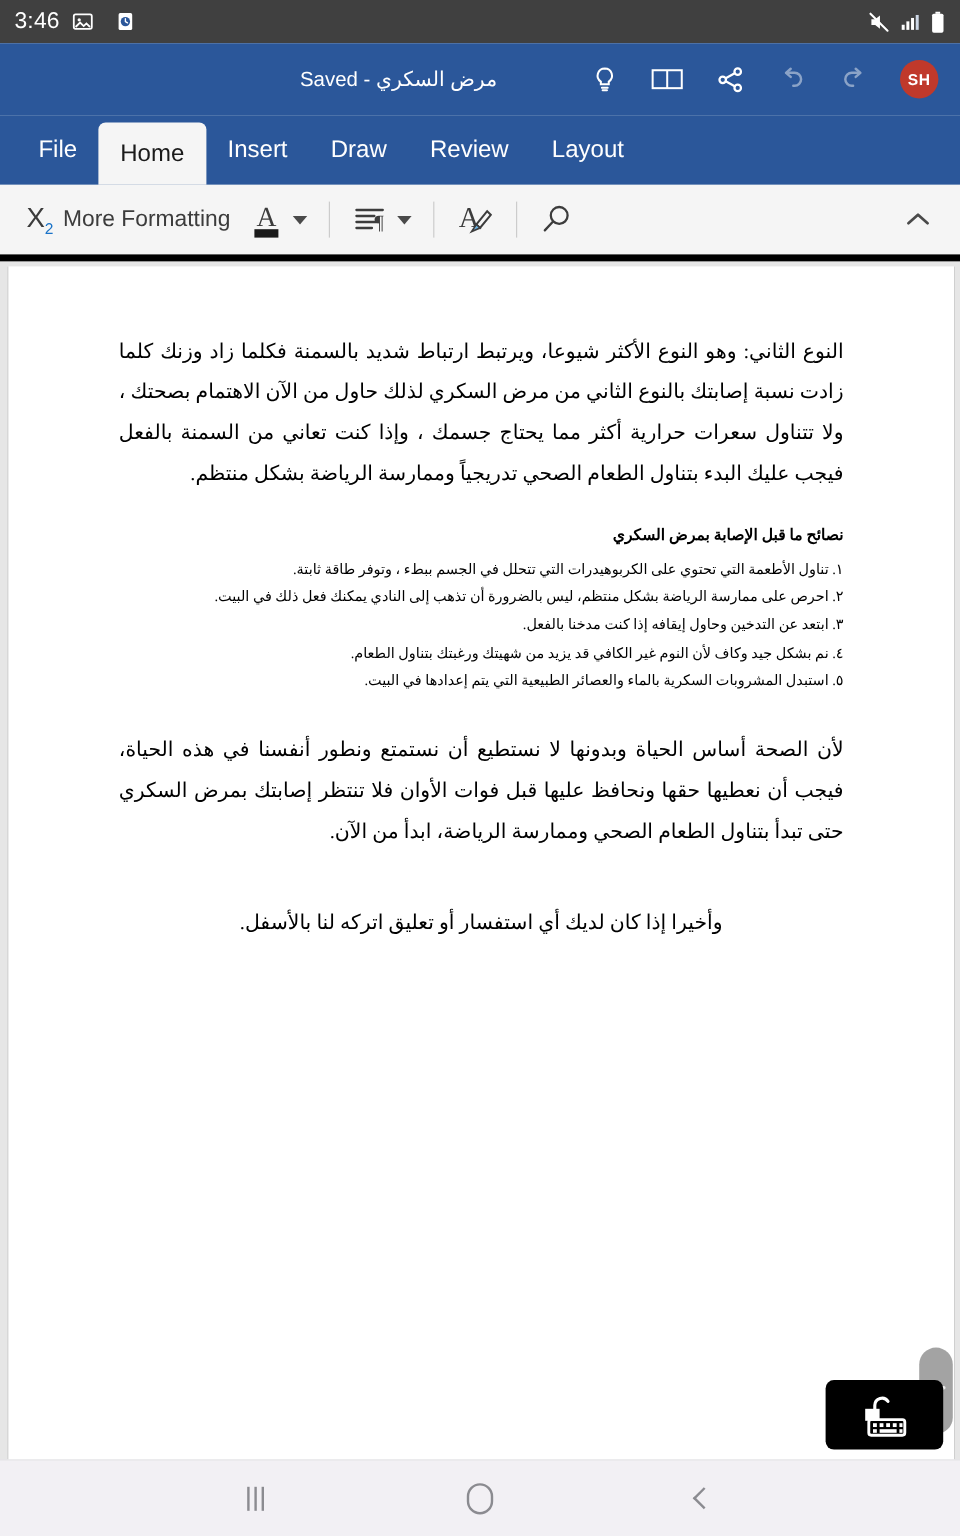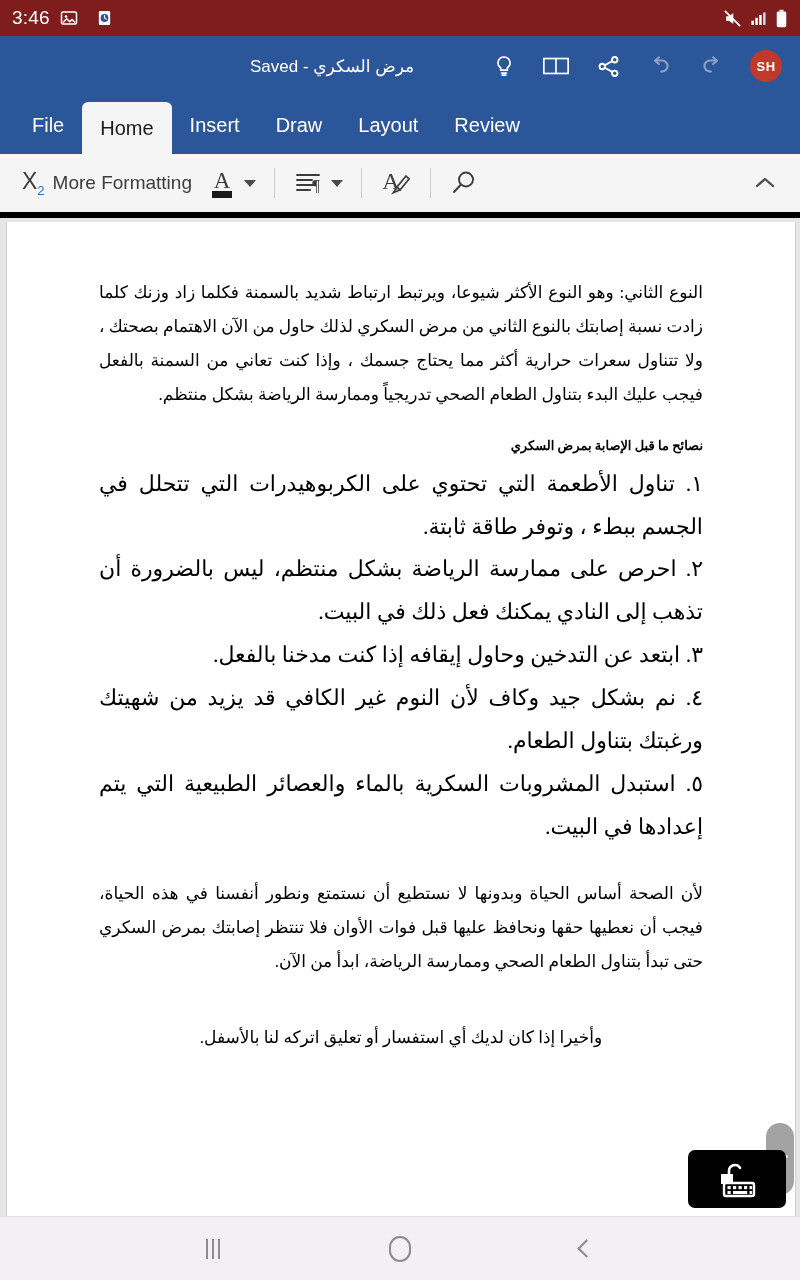--- a/index.html
+++ b/index.html
@@ -6,21 +6,21 @@
   html, body {
     width: 800px; height: 1280px;
     font-family: "Liberation Sans", sans-serif;
     background: #ffffff;
     overflow: hidden;
   }
   .screen { position: relative; width: 800px; height: 1280px; display: flex; flex-direction: column; }
 
   
   .status-bar {
-    height: 36px; background: #7f1d1d; color: #ffffff;
+    height: 36px; background: #404040; color: #ffffff;
     display: flex; align-items: center; padding: 7px 12px; flex: 0 0 36px;
   }
   .status-time { font-size: 19px; letter-spacing: .2px; }
   .status-icons-left { display: flex; align-items: center; gap: 18px; margin-left: 10px; }
   .status-spacer { flex: 1; }
   .status-icons-right { display: flex; align-items: center; gap: 7px; }
   .ic { display: inline-flex; align-items: center; justify-content: center; }
 
   
   .title-bar {
@@ -80,21 +80,21 @@
   }
   .para {
     font-size: 17px; line-height: 2.0; text-align: justify;
     text-align-last: right; margin-bottom: 22px;
   }
   .heading {
     font-size: 13px; font-weight: bold; line-height: 1.9;
     margin-bottom: 4px; text-align: right;
   }
   .list { list-style: none; }
-  .list li { font-size: 22px; line-height: 1.95; text-align: justify; text-align-last: right; }
+  .list li { font-size: 12px; line-height: 1.95; text-align: justify; text-align-last: right; }
   .closing { font-size: 17px; line-height: 2.0; text-align: center; margin-top: 42px; }
 
   
   .scroll-thumb {
     position: absolute; right: 6px; top: 905px; width: 28px; height: 72px;
     background: #9a9a9a; border-radius: 14px; opacity: .9;
   }
   .scroll-thumb::after {
     content: ""; position: absolute; left: 6px; right: 6px; top: 32px;
     height: 3px; background: #e8e8e8; border-radius: 2px;
@@ -208,22 +208,22 @@
       </span>
       <span class="avatar">SH</span>
     </div>
   </div>
 
   <div class="tab-bar">
     <div class="tab">File</div>
     <div class="tab active">Home</div>
     <div class="tab">Insert</div>
     <div class="tab">Draw</div>
+    <div class="tab">Review</div>
     <div class="tab">Layout</div>
-    <div class="tab">Review</div>
   </div>
 
   <div class="ribbon">
     <div class="rb-item">
       <span class="xglyph"><span>X</span><span class="sub2">2</span></span>
       <span class="rb-label">More Formatting</span>
     </div>
 
     <div class="rb-item">
       <span class="ic">

